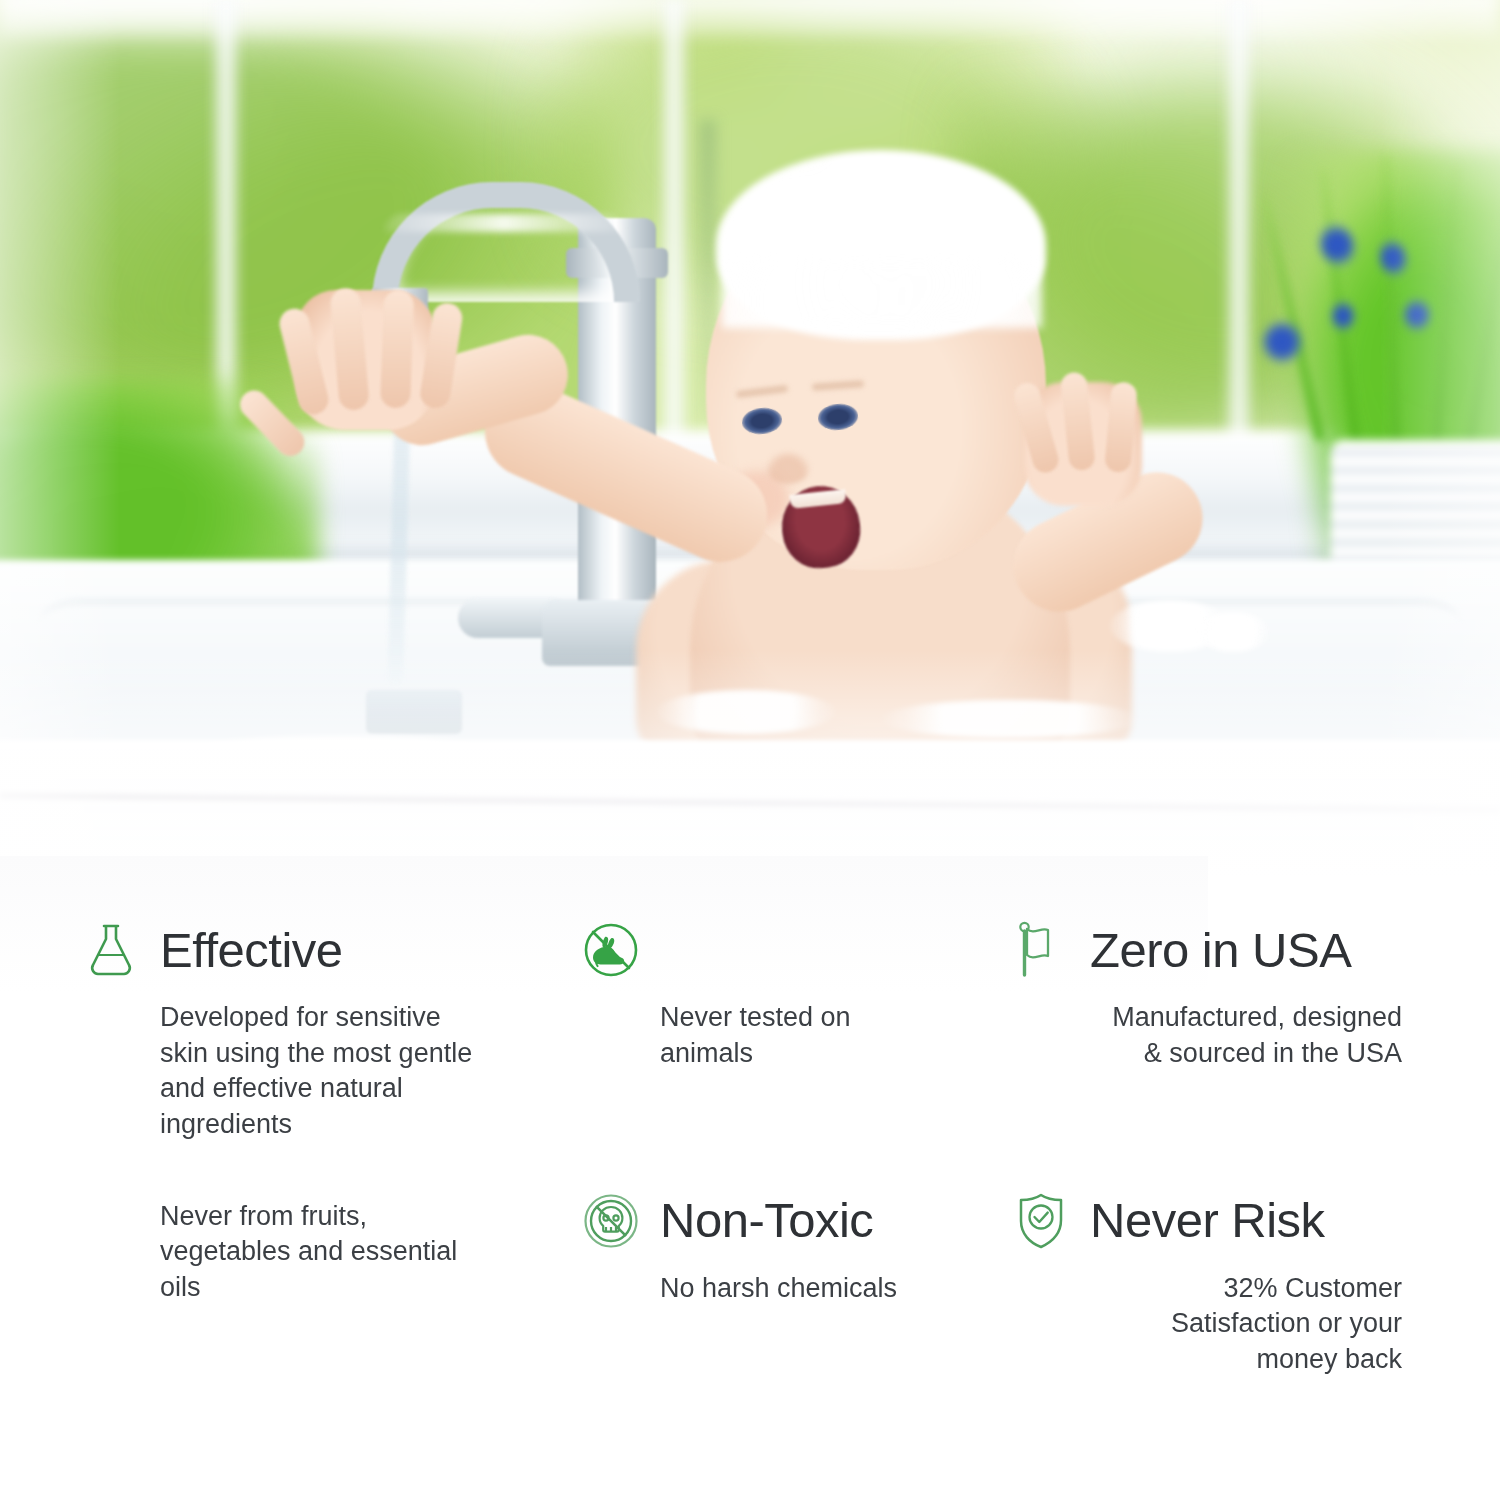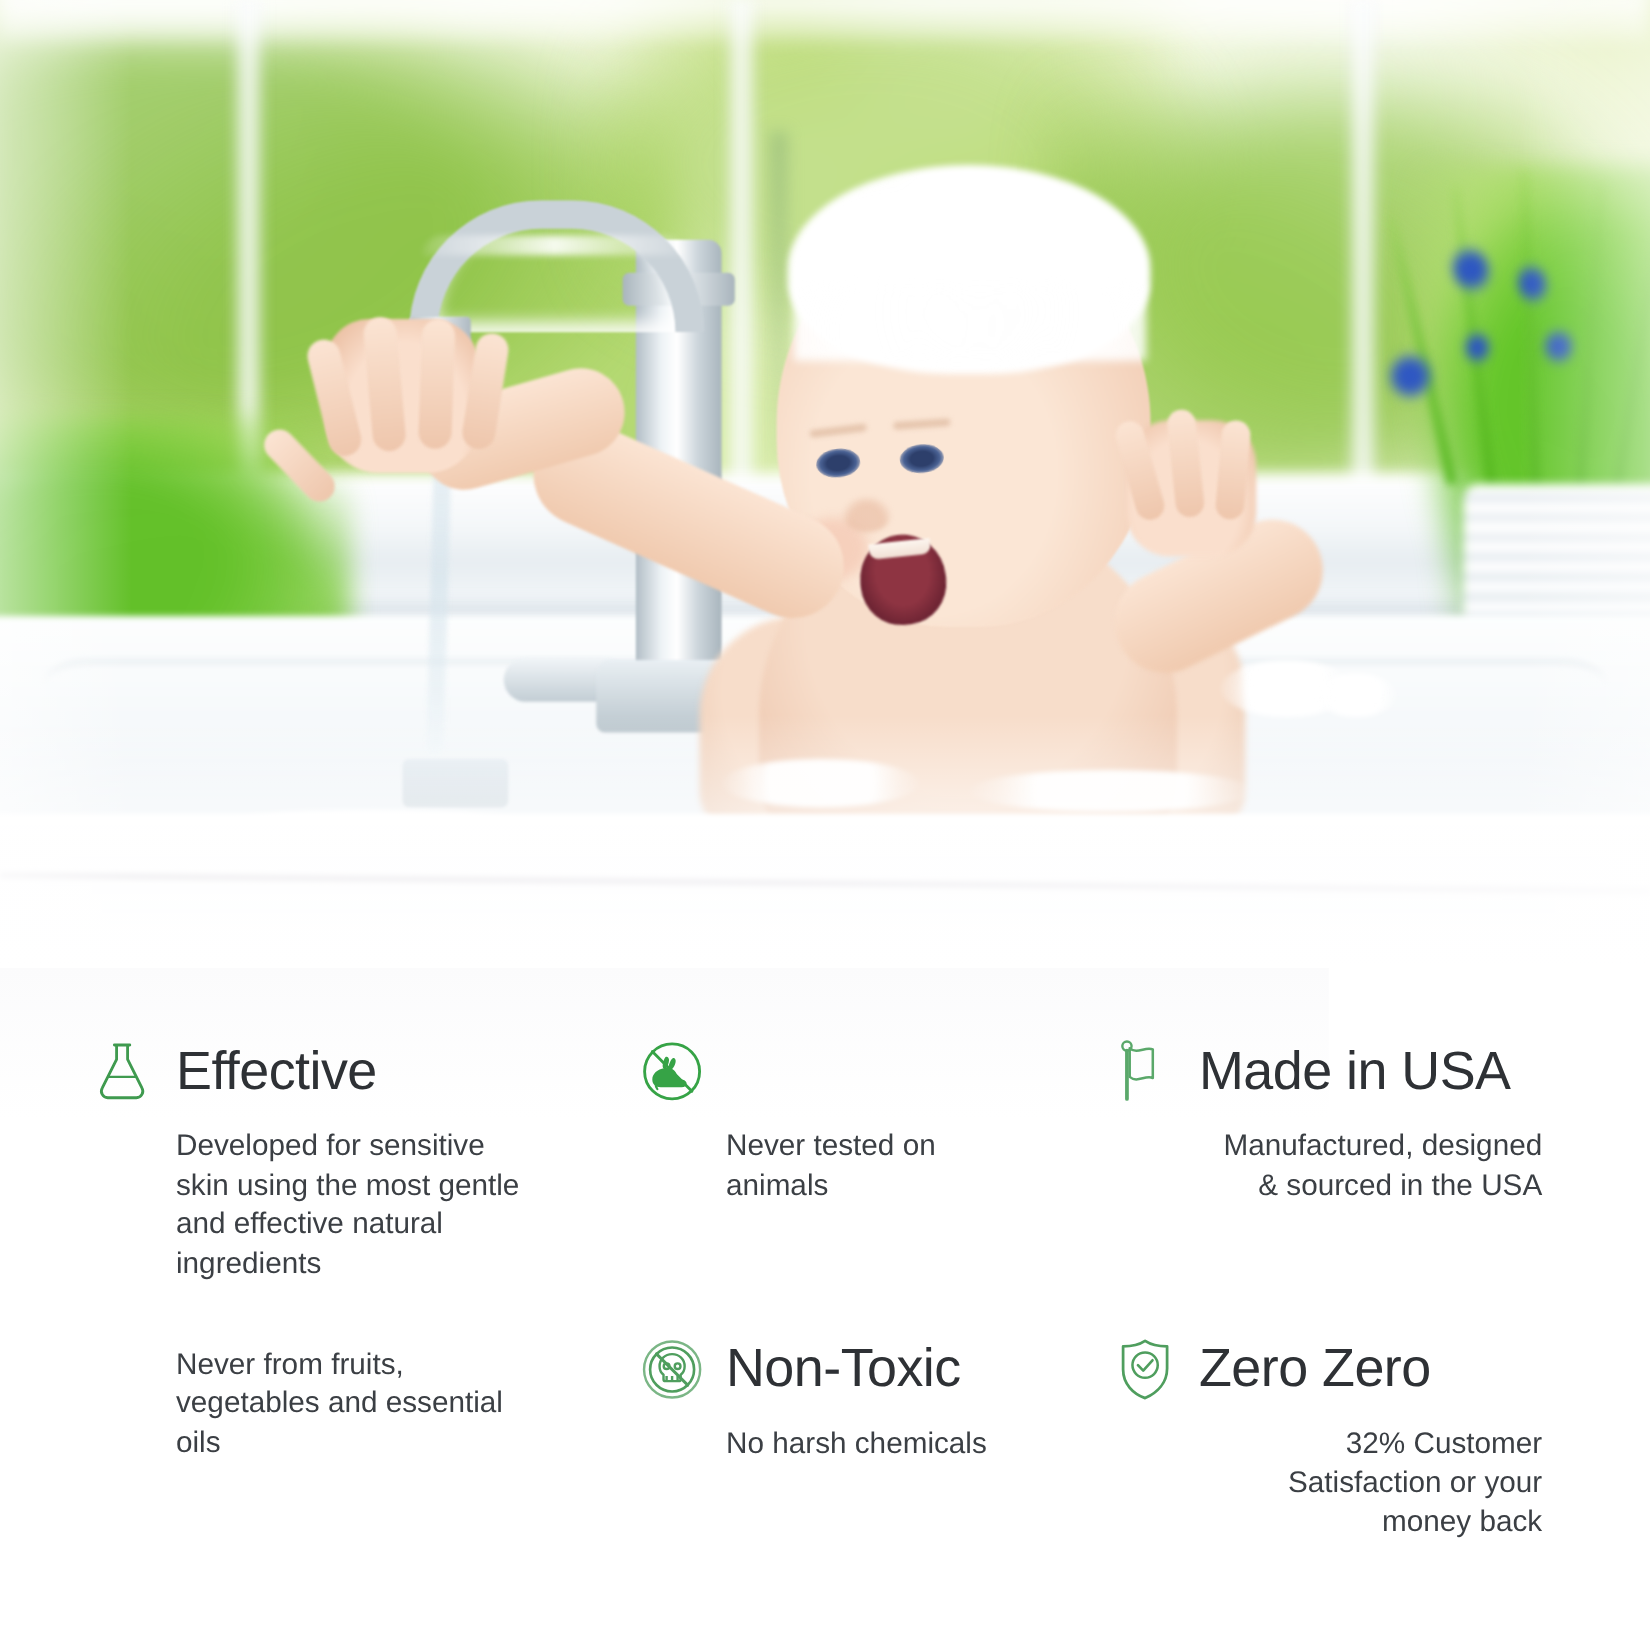--- a/index.html
+++ b/index.html
@@ -450,21 +450,21 @@
   }
   .hero-fade-right {
     position: absolute; right: 0; top: 0;
     width: 120px; height: 880px;
     background: linear-gradient(270deg, rgba(255,255,255,.45), rgba(255,255,255,0));
   }
 
   
   #features {
     position: absolute;
-    left: 0; top: 880px;
+    left: 0; top: 856px;
     width: 1208px;
     height: 620px;
     background: linear-gradient(180deg, #fbfbfc 0%, #ffffff 22%, #ffffff 100%);
     padding: 58px 0 0 0;
   }
 
   .feature-row {
     display: flex;
     width: 1500px;
   }
@@ -653,21 +653,21 @@
 
       <div class="feature col3">
         <div class="feature-head">
           <span class="feature-icon">
             <svg width="56" height="60" viewBox="0 0 56 60" fill="none">
               <circle cx="11.5" cy="7" r="4.2" stroke="#5aa86a" stroke-width="2.2"></circle>
               <path d="M11.5 11 V55" stroke="#5aa86a" stroke-width="3.4" stroke-linecap="round"></path>
               <path d="M14 9 c7 6 14 -2 21 1 v26 c-7 -3 -14 5 -21 -1 z" stroke="#5aa86a" stroke-width="2.3" stroke-linejoin="round" fill="none"></path>
             </svg>
           </span>
-          <span class="feature-title">Made in USA</span>
+          <span class="feature-title">Zero in USA</span>
         </div>
         <div class="feature-desc">Manufactured, designed &amp; sourced in the USA</div>
       </div>
 
     </div>
 
     <div class="feature-row row2">
 
       <div class="feature col1">
         <div class="feature-desc">Never from fruits, vegetables and essential oils</div>
@@ -695,21 +695,21 @@
 
       <div class="feature col3">
         <div class="feature-head">
           <span class="feature-icon">
             <svg width="56" height="60" viewBox="0 0 56 60" fill="none">
               <path d="M28 4 c6 4 12 5 20 5 v20 c0 13 -9 22 -20 27 C17 52 8 43 8 30 V9 c8 0 14 -1 20 -5 z" stroke="#4f9e5e" stroke-width="2.5" stroke-linejoin="round"></path>
               <circle cx="28" cy="26" r="11.5" stroke="#4f9e5e" stroke-width="2.3"></circle>
               <path d="M21.5 26 l4.8 5 l8.4 -9.4" stroke="#4f9e5e" stroke-width="2.4" stroke-linecap="round" stroke-linejoin="round"></path>
             </svg>
           </span>
-          <span class="feature-title">Zero Zero</span>
+          <span class="feature-title">Never Risk</span>
         </div>
         <div class="feature-desc">32% Customer Satisfaction or your money back</div>
       </div>
 
     </div>
 
   </div>
 </div>
 
 </body></html>

